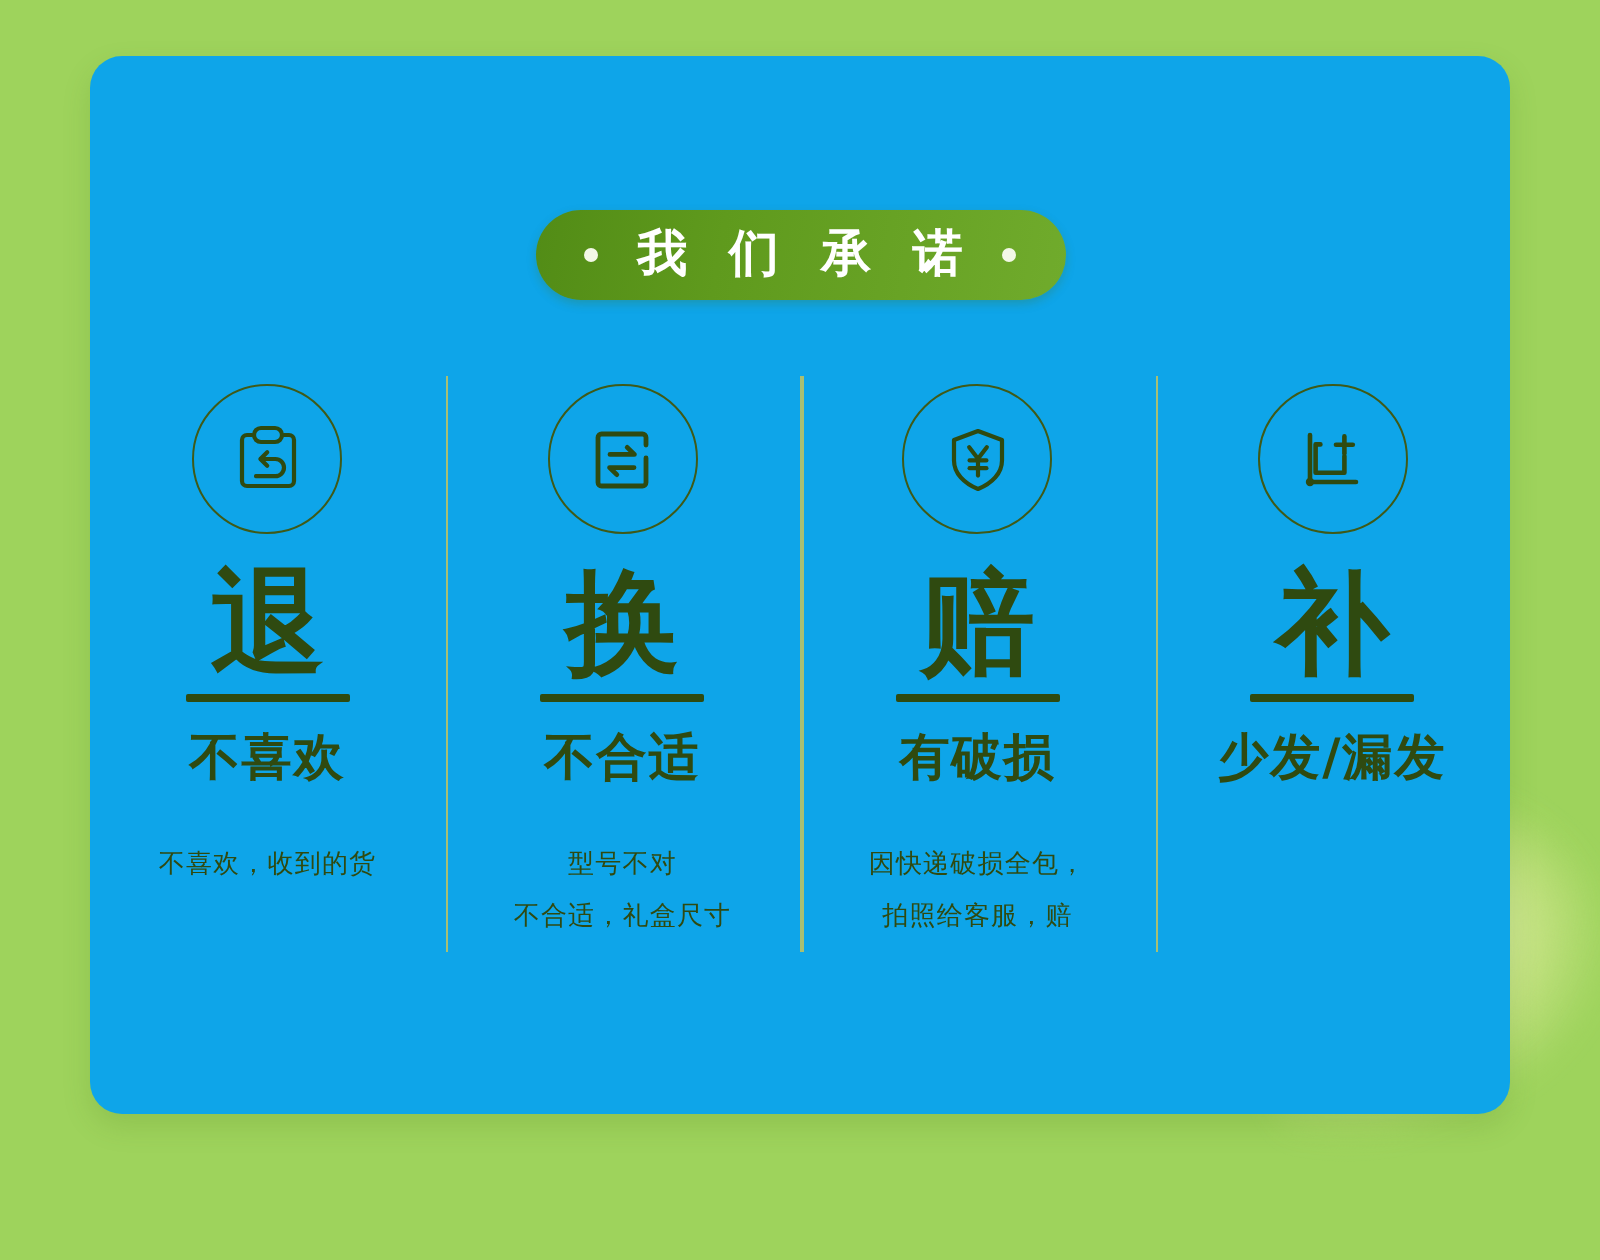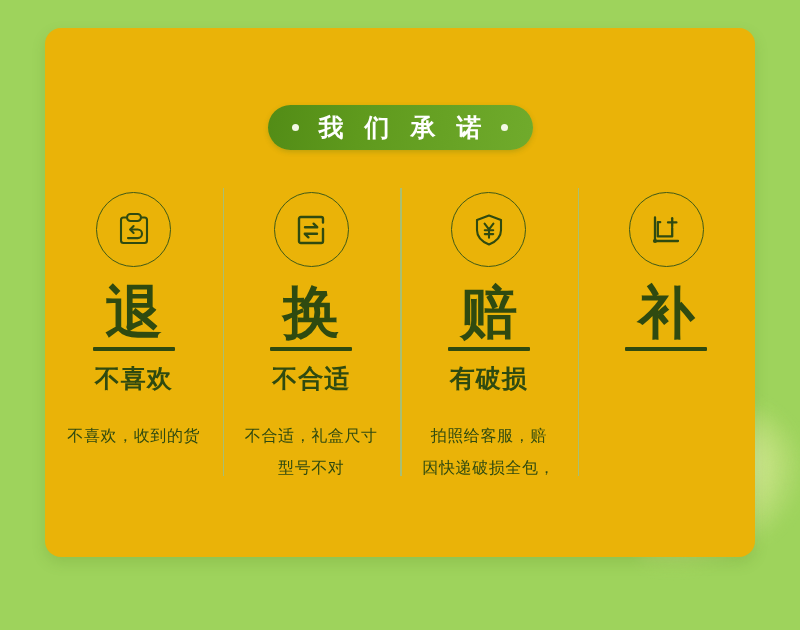--- a/index.html
+++ b/index.html
@@ -49,21 +49,21 @@
     transform: rotate(-40deg);
   }
 
   
   .card {
     position: absolute;
     left: 45px;
     top: 28px;
     width: 710px;
     height: 529px;
-    background: #eab308;
+    background: #0ea5e9;
     border-radius: 16px;
     box-shadow: 0 6px 14px rgba(80,120,30,0.18);
     overflow: hidden;
   }
 
   
   .title-wrap {
     position: absolute;
     left: 0;
     right: 0;
@@ -162,21 +162,21 @@
     font-size: 25px;
     font-weight: bold;
     color: #2f4a10;
     letter-spacing: 1px;
     white-space: nowrap;
     font-family: "DejaVu Sans", "Liberation Sans", sans-serif;
   }
 
   .desc {
     margin-top: 25px;
-    font-size: 16px;
+    font-size: 13px;
     line-height: 2;
     color: #2f4a10;
     text-align: center;
     letter-spacing: 0.6px;
     white-space: nowrap;
     font-family: "DejaVu Sans", "Liberation Sans", sans-serif;
   }
   .desc span { display: block; }
 </style>
 </head>
@@ -220,52 +220,53 @@
         <svg width="42" height="42" viewBox="0 0 42 42" fill="none" stroke="#2f4a10" stroke-width="2.4" stroke-linecap="round" stroke-linejoin="round">
           <path d="M33 13.5V9.8A1.8 1.8 0 0 0 31.2 8H10.8A1.8 1.8 0 0 0 9 9.8v22.4A1.8 1.8 0 0 0 10.8 34h20.4a1.8 1.8 0 0 0 1.8-1.8V20"></path>
           <path d="M15 18.2h12.2l-3.6-3.5"></path>
           <path d="M27 24.8H14.8l3.6 3.5"></path>
         </svg>
       </div>
       <div class="big-char">换</div>
       <div class="rule"></div>
       <div class="sub-label">不合适</div>
       <div class="desc">
+        <span>型号不对</span>
         <span>不合适，礼盒尺寸</span>
-        <span>型号不对</span>
       </div>
     </div>
 
     <div class="col">
       <div class="icon-circle">
         <svg width="42" height="42" viewBox="0 0 42 42" fill="none" stroke="#2f4a10" stroke-width="2.1" stroke-linecap="round" stroke-linejoin="round">
           <path d="M21 6.5L9 11v10.2c0 6.4 5 11.4 12 14.3 7-2.9 12-7.9 12-14.3V11L21 6.5z"></path>
           <path d="M16.6 14.6L21 20.4l4.4-5.8"></path>
           <path d="M16.8 21.2h8.4"></path>
           <path d="M16.8 25.1h8.4"></path>
           <path d="M21 20.4v8.4"></path>
         </svg>
       </div>
       <div class="big-char">赔</div>
       <div class="rule"></div>
       <div class="sub-label">有破损</div>
       <div class="desc">
+        <span>因快递破损全包，</span>
         <span>拍照给客服，赔</span>
-        <span>因快递破损全包，</span>
       </div>
     </div>
 
     <div class="col">
       <div class="icon-circle">
         <svg width="42" height="42" viewBox="0 0 42 42" fill="none" stroke="#2f4a10" stroke-width="2.3" stroke-linecap="round" stroke-linejoin="round">
           <path d="M10 8.5v23.5h23"></path>
           <circle cx="10" cy="32" r="2.1" fill="#2f4a10" stroke="none"></circle>
           <path d="M15.2 13.2h-2.4v14.2h14.4V19"></path>
           <path d="M27.2 9.2v8.4"></path>
           <path d="M23 13.4h8.4"></path>
         </svg>
       </div>
       <div class="big-char">补</div>
       <div class="rule"></div>
+      <div class="sub-label">少发/漏发</div>
     </div>
 
   </div>
 </div>
 
 </body></html>

